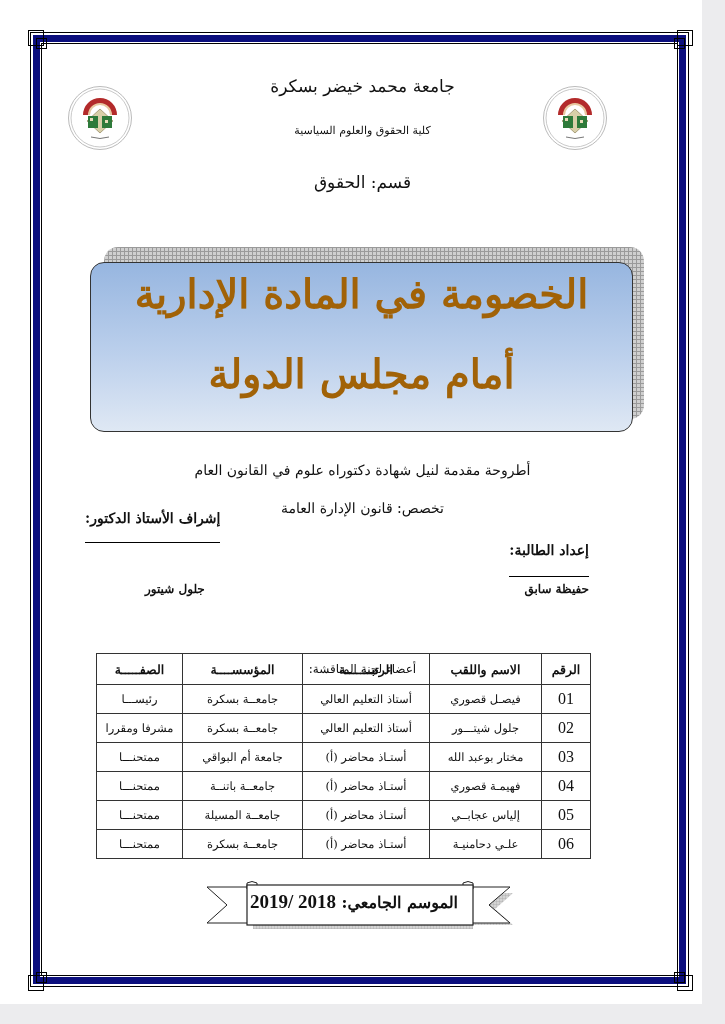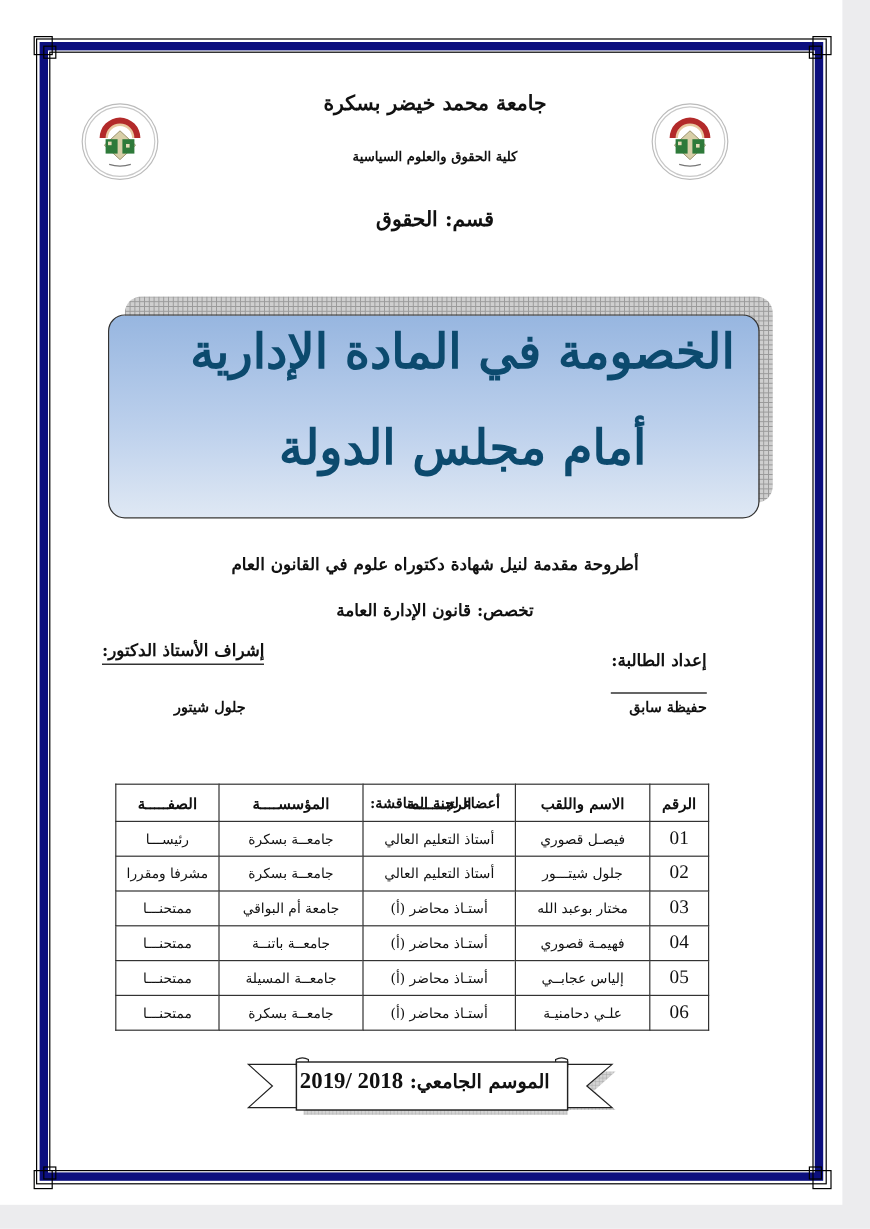--- a/index.html
+++ b/index.html
@@ -38,21 +38,21 @@
   .corner.br { left: 677px; top: 975px; }
   .corner2 { position: absolute; width: 9px; height: 9px; border: 1px solid #000; }
   .corner2.tl { left: 36px; top: 38px; }
   .corner2.tr { left: 674px; top: 38px; }
   .corner2.bl { left: 36px; top: 972px; }
   .corner2.br { left: 674px; top: 972px; }
 
   .rtl { direction: rtl; unicode-bidi: embed; }
   .center-line {
     position: absolute; left: 0; width: 725px; text-align: center;
-    font-weight: bold;
+    font-weight: normal;
   }
   .h-uni { top: 76px; font-size: 17px; }
   .h-fac { top: 124px; font-size: 11px; }
   .h-dep { top: 172px; font-size: 17px; }
 
   
   .logo {
     position: absolute; width: 62px; height: 62px; border-radius: 50%;
     border: 1px solid #bbb; background: #fff;
   }
@@ -70,32 +70,32 @@
       linear-gradient(90deg, #9a9a9a 1px, transparent 1px);
     background-size: 4px 4px;
   }
   .title-box {
     position: absolute; left: 90px; top: 262px; width: 543px; height: 170px;
     border: 1.5px solid #333; border-radius: 14px; box-sizing: border-box;
     background: linear-gradient(to bottom, #97b6e0 0%, #bcd0ec 55%, #dfe8f4 100%);
   }
   .title-line {
     position: absolute; left: 90px; width: 543px; text-align: center;
-    font-weight: bold; color: #0c4a6e; padding-left: 24px;
+    font-weight: bold; color: #a16207;
   }
   .title-1 { top: 270px; font-size: 40px; }
   .title-2 { top: 350px; font-size: 40px; }
 
   .sub-1 { top: 462px; font-size: 14px; }
   .sub-2 { top: 500px; font-size: 14px; }
 
   .label-block { position: absolute; font-size: 14px; font-weight: bold; }
   .prep-label { right: 136px; top: 542px; border-bottom: 1.5px solid #000; padding-bottom: 18px; }
   .prep-name  { right: 136px; top: 582px; font-size: 12px; }
-  .sup-label  { left: 85px; top: 534px; border-bottom: 1.5px solid #000; padding-bottom: 2px; }
+  .sup-label  { left: 85px; top: 510px; border-bottom: 1.5px solid #000; padding-bottom: 16px; }
   .sup-name   { left: 145px; top: 582px; font-size: 12px; }
   .committee  { top: 622px; font-size: 12px; margin-top: 40px; }
 
   
   table.jury {
     position: absolute; left: 96px; top: 653px; width: 495px;
     border-collapse: collapse; direction: rtl;
     font-size: 11.5px;
   }
   table.jury th, table.jury td {

